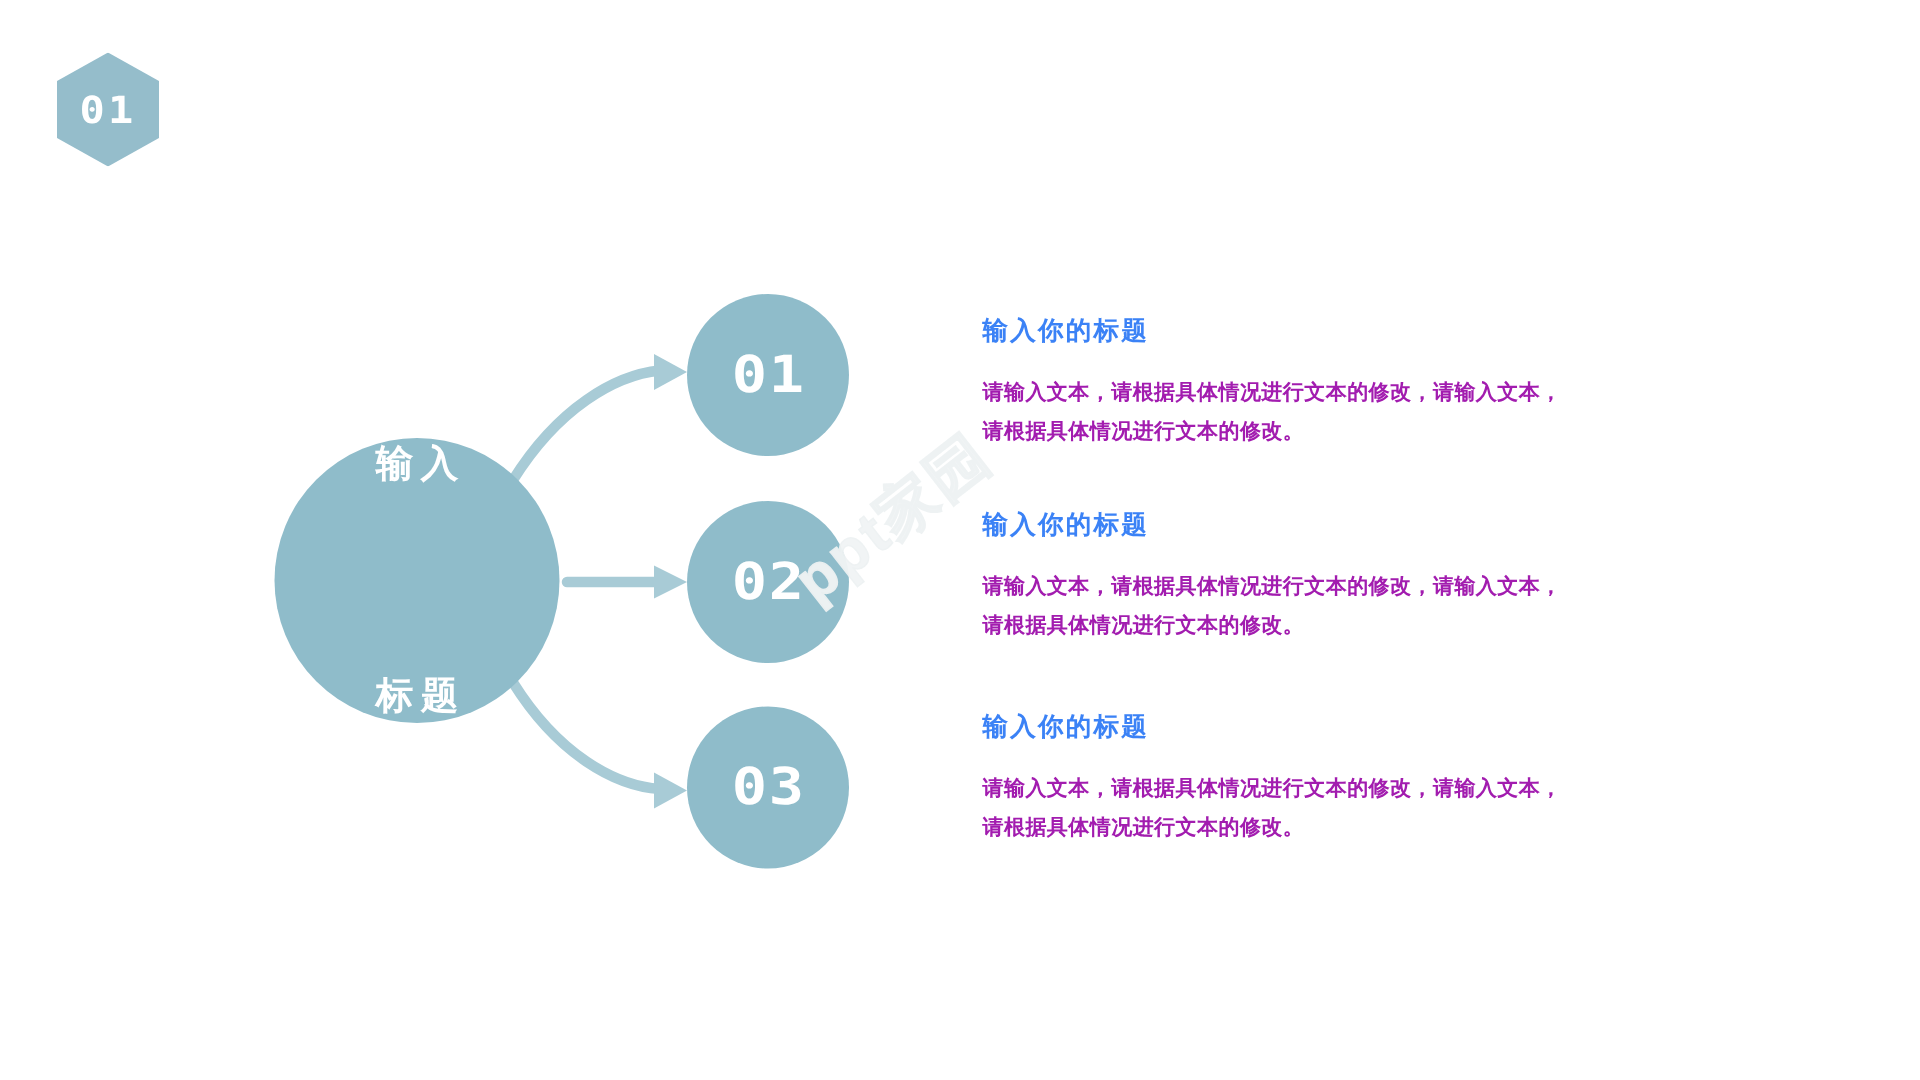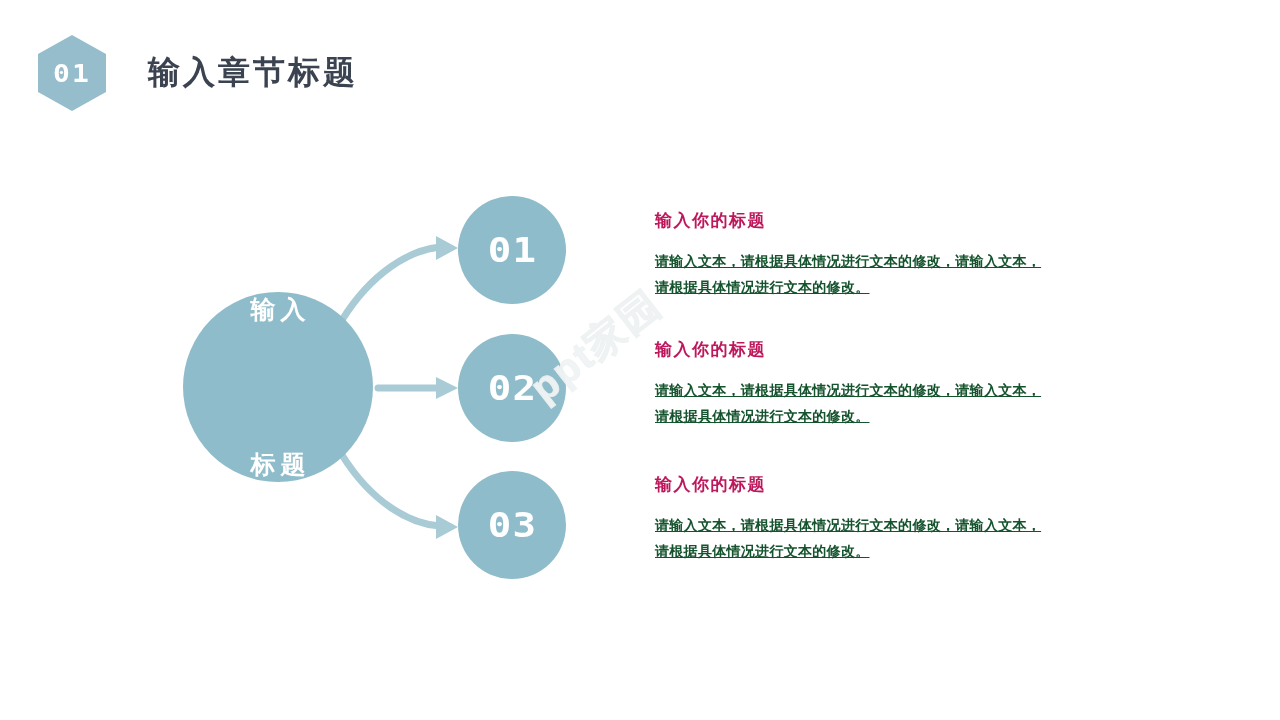--- a/index.html
+++ b/index.html
@@ -133,31 +133,30 @@
     left: 655px;
     width: 450px;
   }
   .tb-1 { top: 209px; }
   .tb-2 { top: 338px; }
   .tb-3 { top: 473px; }
 
   .tb-heading {
     font-size: 17px;
     font-weight: bold;
-    color: #be185d;
+    color: #3b82f6;
     letter-spacing: 1.5px;
     margin-bottom: 17px;
   }
   .tb-body {
     font-size: 14px;
     font-weight: bold;
-    color: #14532d;
+    color: #a21caf;
     line-height: 1.85;
     letter-spacing: 0.3px;
-    text-decoration: underline;
   }
 
   
   .watermark {
     position: absolute;
     left: 545px;
     top: 312px;
     width: 160px;
     height: 130px;
     transform: rotate(-38deg);
@@ -174,21 +173,20 @@
 </head>
 <body>
 
 <div class="slide">
 
   <div class="header">
     <div class="hex-badge">
       <div class="hex-shape"></div>
       <div class="hex-num">01</div>
     </div>
-    <div class="header-title">输入章节标题</div>
   </div>
 
   <div class="diagram">
     <svg class="arrows-svg" viewBox="0 0 1280 720">
 
       <path d="M 342,320 C 372,272 410,250 440,247" fill="none" stroke="#a8cbd6" stroke-width="7" stroke-linecap="round"></path>
       <polygon points="436,236 458,248 436,260" fill="#a8cbd6"></polygon>
 
       <line x1="378" y1="388" x2="440" y2="388" stroke="#a8cbd6" stroke-width="7" stroke-linecap="round"></line>
       <polygon points="436,377 458,388 436,399" fill="#a8cbd6"></polygon>

